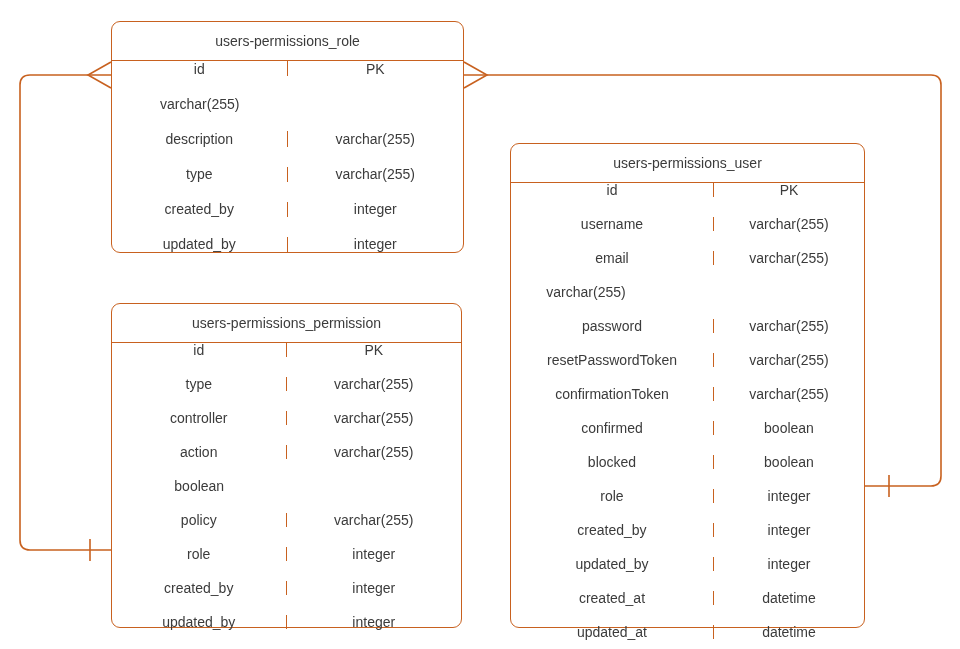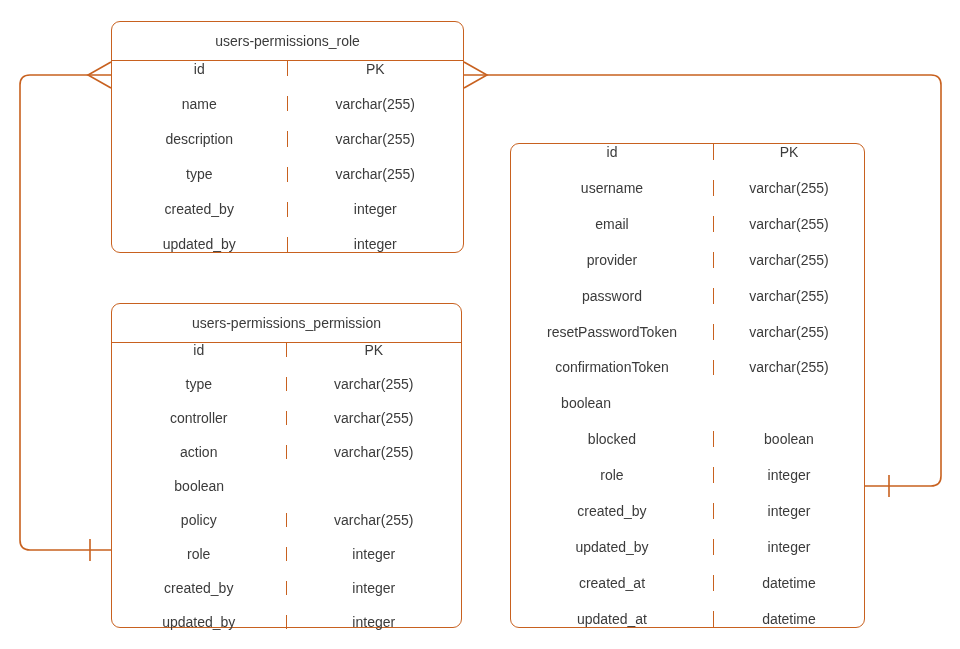--- a/index.html
+++ b/index.html
@@ -101,21 +101,20 @@
   <div class="erd-table t-role">
     <div class="erd-header">
       <span>users-permissions_role</span>
     </div>
     <div class="erd-body">
         <div class="trow">
           <div class="cell cl">id</div>
           <div class="cell cr">PK</div>
         </div>
         <div class="trow">
-          <div class="cell cl">name</div>
           <div class="cell cr">varchar(255)</div>
         </div>
         <div class="trow">
           <div class="cell cl">description</div>
           <div class="cell cr">varchar(255)</div>
         </div>
         <div class="trow">
           <div class="cell cl">type</div>
           <div class="cell cr">varchar(255)</div>
         </div>
@@ -167,50 +166,53 @@
           <div class="cell cr">integer</div>
         </div>
         <div class="trow">
           <div class="cell cl">updated_by</div>
           <div class="cell cr">integer</div>
         </div>
       </div>
   </div>
 
   <div class="erd-table t-user">
+    <div class="erd-header">
+      <span>users-permissions_user</span>
+    </div>
     <div class="erd-body">
         <div class="trow">
           <div class="cell cl">id</div>
           <div class="cell cr">PK</div>
         </div>
         <div class="trow">
           <div class="cell cl">username</div>
           <div class="cell cr">varchar(255)</div>
         </div>
         <div class="trow">
           <div class="cell cl">email</div>
           <div class="cell cr">varchar(255)</div>
         </div>
         <div class="trow">
-          <div class="cell cl">provider</div>
           <div class="cell cr">varchar(255)</div>
         </div>
         <div class="trow">
           <div class="cell cl">password</div>
           <div class="cell cr">varchar(255)</div>
         </div>
         <div class="trow">
           <div class="cell cl">resetPasswordToken</div>
           <div class="cell cr">varchar(255)</div>
         </div>
         <div class="trow">
           <div class="cell cl">confirmationToken</div>
           <div class="cell cr">varchar(255)</div>
         </div>
         <div class="trow">
+          <div class="cell cl">confirmed</div>
           <div class="cell cr">boolean</div>
         </div>
         <div class="trow">
           <div class="cell cl">blocked</div>
           <div class="cell cr">boolean</div>
         </div>
         <div class="trow">
           <div class="cell cl">role</div>
           <div class="cell cr">integer</div>
         </div>

